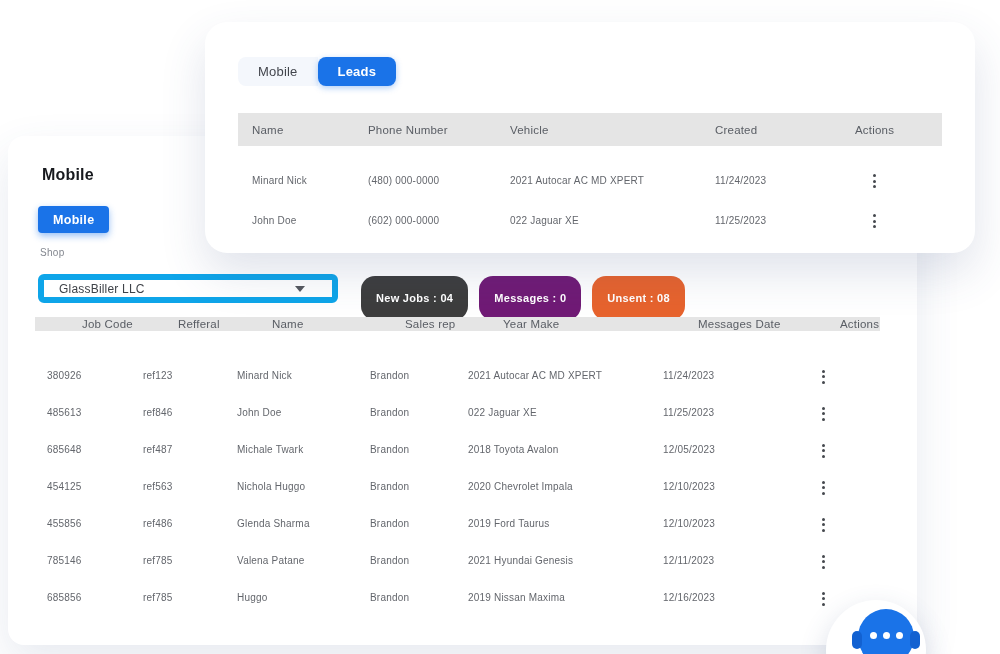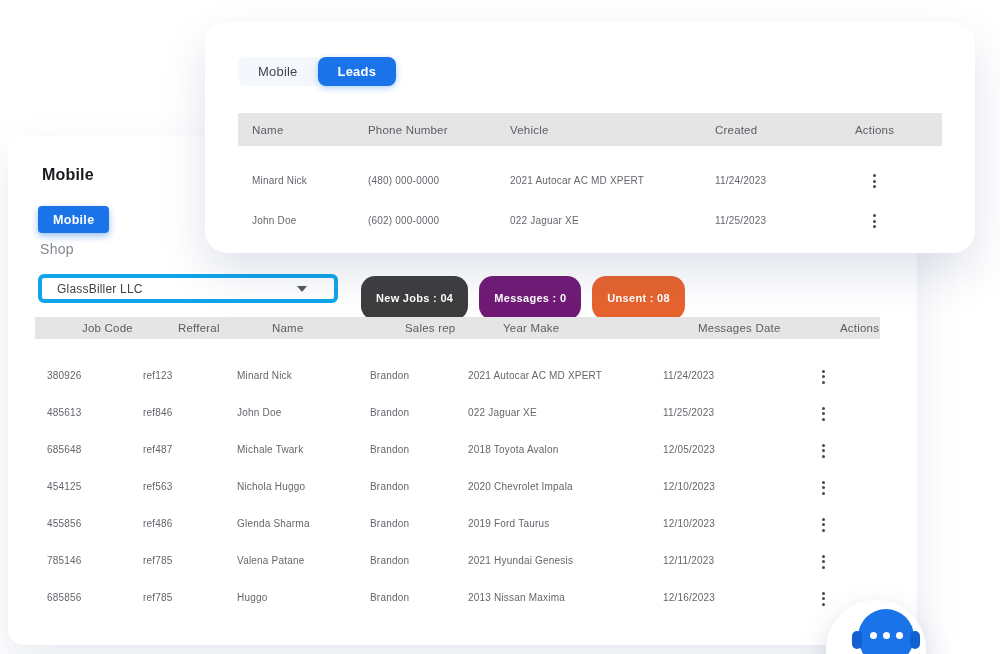--- a/index.html
+++ b/index.html
@@ -20,26 +20,26 @@
     color:#17191e;letter-spacing:.2px;
   }
   .mobile-tab-btn{
     position:absolute;left:30px;top:70px;height:27px;padding:0 15px;
     background:#1a73e8;color:#fff;font-size:12.5px;font-weight:bold;
     border:none;border-radius:4px;letter-spacing:.3px;
     box-shadow:0 3px 7px rgba(26,115,232,0.45);cursor:pointer;
     font-family:inherit;
   }
   .shop-label{
-    position:absolute;left:32px;top:105px;font-size:14px;color:#83878f;
+    position:absolute;left:32px;top:111px;font-size:10px;color:#83878f;
     letter-spacing:.3px;
   }
   .shop-select{
     position:absolute;left:30px;top:138px;width:300px;height:29px;
-    border:4px solid #0ea5e9;border-radius:6px;background:#fff;
+    border:6px solid #0ea5e9;border-radius:6px;background:#fff;
     display:flex;align-items:center;box-sizing:border-box;
     padding:0 27px 0 15px;cursor:pointer;
   }
   .shop-select .value{flex:1;font-size:12px;color:#3e4248;letter-spacing:.2px;}
   .caret-down{
     width:0;height:0;border-left:5px solid transparent;
     border-right:5px solid transparent;border-top:6px solid #55585e;
   }
   .badges{position:absolute;left:353px;top:140px;display:flex;gap:11px;}
   .badge{
@@ -54,21 +54,21 @@
   }
   .trow{align-items:center;color:#63666c;font-size:10px;letter-spacing:.2px;}
   .tcell{white-space:nowrap;overflow:hidden;text-overflow:ellipsis;}
   .kebab{
     display:inline-flex;flex-direction:column;gap:2.5px;padding:4px;cursor:pointer;
   }
   .kebab i{width:3px;height:3px;border-radius:50%;background:#45484e;display:block;}
   
   .jobs-grid{display:grid;grid-template-columns:96px 94px 133px 98px 195px 134px 1fr;
     box-sizing:border-box;padding-left:12px;}
-  .jobs-head{position:absolute;left:27px;top:181px;width:845px;height:22px;padding-left:47px;}
+  .jobs-head{position:absolute;left:27px;top:181px;width:845px;height:14px;padding-left:47px;}
   .jobs-rows{position:absolute;left:27px;top:221px;width:845px;}
   .jobs-rows .trow{height:37px;}
   .jobs-grid .actions-head{padding-left:8px;}
   .jobs-grid .actions-cell{padding-left:21px;}
   
   .leads-card{
     left:205px;top:22px;width:770px;height:231px;border-radius:22px;
     box-shadow:0 20px 45px rgba(60,80,130,0.16);z-index:2;
   }
   .seg-tabs{position:absolute;left:33px;top:35px;display:flex;}
@@ -229,21 +229,21 @@
             <i></i>
             <i></i>
           </span>
     </div>
   </div>
       <div class="trow jobs-grid">
     <div class="tcell">685856</div>
     <div class="tcell">ref785</div>
     <div class="tcell">Huggo</div>
     <div class="tcell">Brandon</div>
-    <div class="tcell">2013 Nissan Maxima</div>
+    <div class="tcell">2019 Nissan Maxima</div>
     <div class="tcell">12/16/2023</div>
     <div class="tcell actions-cell">
       <span class="kebab">
             <i></i>
             <i></i>
             <i></i>
           </span>
     </div>
   </div>
     </div>

